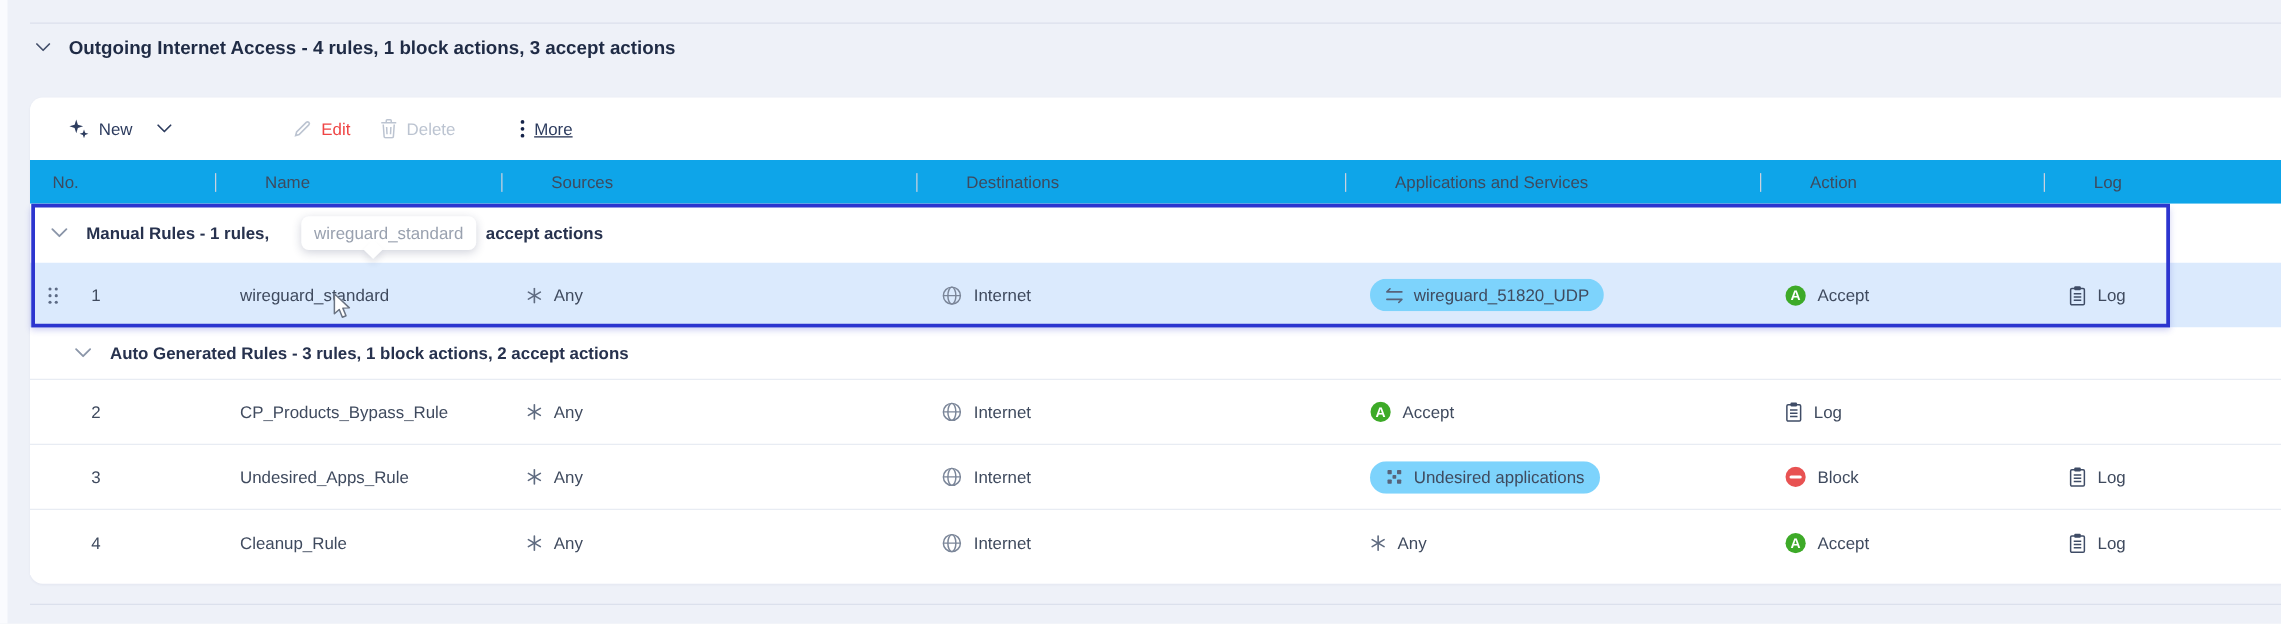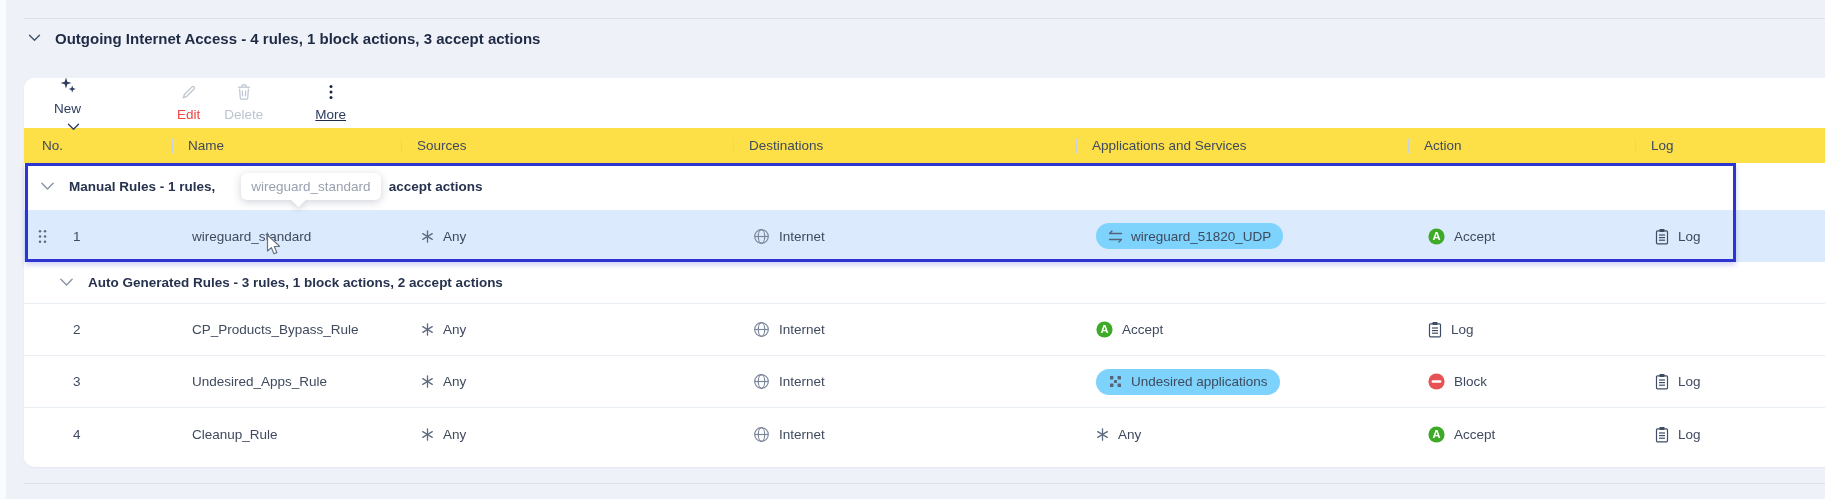--- a/index.html
+++ b/index.html
@@ -23,32 +23,32 @@
   .section-header .title { font-size:15px; font-weight:700; color:#1f2b45; }
 
   .card {
     position:absolute; left:24px; top:78px; right:0; height:389px;
     background:#fff; border-radius:10px 0 0 10px;
     box-shadow: 0 1px 2px rgba(30,40,90,0.05);
   }
 
   
   .toolbar { height:50px; display:flex; align-items:center; padding-left:30px; color:#2c3b5e; }
-  .tb-btn { display:flex; align-items:center; gap:7px; cursor:pointer;flex-direction:column; }
+  .tb-btn { display:flex; align-items:center; gap:7px; cursor:pointer; }
   .tb-btn .lbl { font-size:13.5px; }
   .tb-new .chev { margin-left:12px; display:flex; }
   .tb-edit { margin-left:96px; color:#ef4444; }
   .tb-delete { margin-left:24px; color:#bcc4d1; }
   .tb-more { margin-left:52px; color:#1f2c4d;text-decoration:underline; }
   .tb-more .lbl { color:#2c3b5e; }
 
   
   .grid-row { display:grid; grid-template-columns:148px 229px 332px 343px 332px 227px 1fr; align-items:center; }
-  .thead { height:35px; background:#fde047; color:#3e4a5e; }
-  .th { position:relative; padding-left:16px; font-size:13.5px; height:100%; display:flex; align-items:center; }
+  .thead { height:35px; background:#0ea5e9; color:#3e4a5e; }
+  .th { position:relative; padding-left:40px; font-size:13.5px; height:100%; display:flex; align-items:center; }
   .th:first-child { padding-left:18px; }
   .th + .th::before { content:''; position:absolute; left:0; top:50%; transform:translateY(-50%); width:1px; height:15px; background:#c9d1de; }
 
   .group-row { display:flex; align-items:center; padding-left:16px; background:#fff; position:relative; }
   .group-row .glabel { font-weight:700; color:#27324e; font-size:13.5px;text-align:center; }
   .group-row .gchev { margin-right:14px; display:flex; }
   .g1 { height:47px; }
   .g2 { height:42px; border-bottom:1px solid #e8ecf3;padding-left:35px; }
 
   .data-row { height:52px; background:#fff; }

